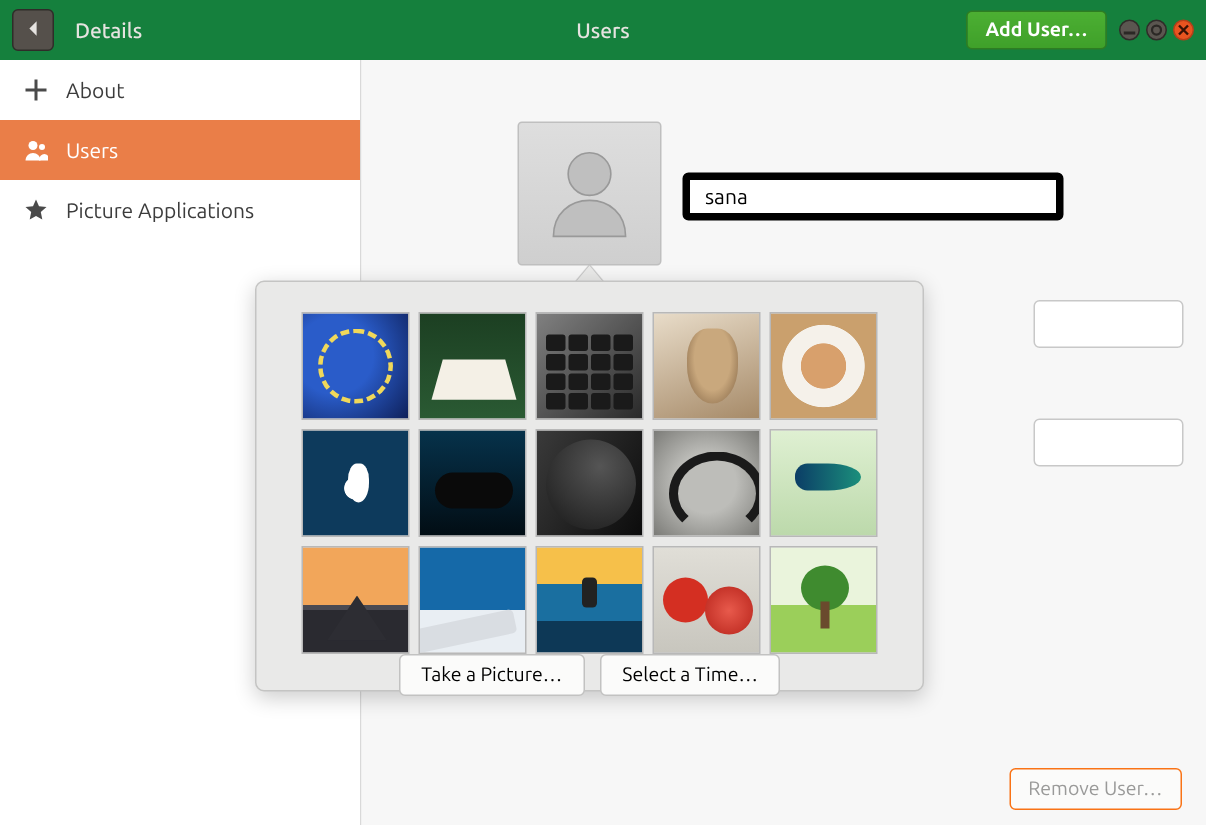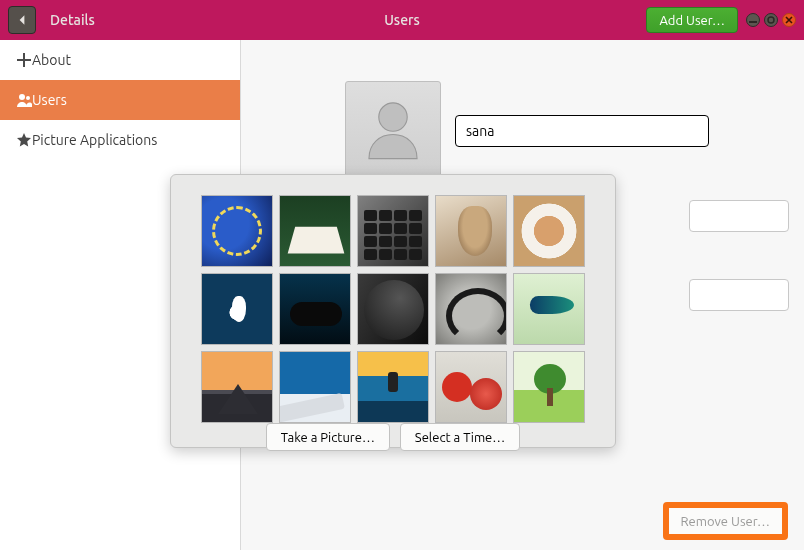--- a/index.html
+++ b/index.html
@@ -1,49 +1,49 @@
 <!DOCTYPE html>
 <html><head>
 <meta charset="utf-8">
 <style>
   * { box-sizing: border-box; margin: 0; padding: 0; font-family: Ubuntu, "Segoe UI", sans-serif; }
   body { width: 804px; height: 550px; overflow: hidden; background: #f7f7f7; color: #3c3c3c; position: relative; }
 
   
   .titlebar {
-    height: 40px; background: #be185d; color: #e6e3e0;
+    height: 40px; background: #15803d; color: #e6e3e0;
     display: flex; align-items: center; padding: 0 8px; position: relative;
   }
   .back-btn {
     width: 28px; height: 28px; border-radius: 4px; background: #55504b;
     border: 1px solid #2f2c29; display: flex; align-items: center; justify-content: center;
     cursor: pointer;
   }
   .back-btn svg { width: 12px; height: 12px; fill: #e6e3e0; }
   .title-left { margin-left: 14px; font-weight: 500; font-size: 14px; }
   .title-center {
     position: absolute; left: 50%; transform: translateX(-50%);
     font-weight: 500; font-size: 14px;
   }
   .add-user-btn {
     margin-left: auto; margin-right: 8px;
     background: linear-gradient(#4caf32, #3fa02a); color: #fff;
     border: 1px solid #2e7d22; border-radius: 4px;
-    padding: 5px 12px; font-size: 13px; font-weight: 400; cursor: pointer;
+    padding: 5px 12px; font-size: 13px; font-weight: 700; cursor: pointer;
   }
   .window-controls { display: flex; gap: 4px; }
   .wctl { width: 14px; height: 14px; border-radius: 50%; border: 1px solid #2f2c29; background: #5b5650; display:flex; align-items:center; justify-content:center; }
   .wctl.close { background: #e95420; border-color: #b4401a; }
   .wctl svg { width:8px; height:8px; fill:#2b2825; }
 
   
   .body { display: flex; height: calc(550px - 40px); }
   .sidebar { width: 241px; background: #fff; border-right: 1px solid #d9d9d9; }
   .sidebar-item {
-    display: flex; align-items: center; gap: 0;
+    display: flex; align-items: center; gap: 12px;
     padding: 12px 16px; font-size: 14px; cursor: pointer;
   }
   .sidebar-item.active { background: #ea7e48; color: #fff; }
   .sidebar-item .sicon { width: 16px; height: 16px; display:flex; align-items:center; justify-content:center; }
   .sidebar-item .sicon svg { width:16px; height:16px; fill:#4a4a4a; }
   .sidebar-item.active .sicon svg { fill:#fff; }
 
   .main { flex: 1; position: relative; background: #f7f7f7; }
 
   
@@ -57,33 +57,33 @@
   .pointer {
     position: absolute; left: 142px; top: 137px;
     width: 0; height: 0; border-left: 10px solid transparent; border-right: 10px solid transparent;
     border-bottom: 12px solid #e9e9e8;
     filter: drop-shadow(0 -1px 0 #c0c0c0);
   }
 
   .username-input {
     position: absolute; left: 214px; top: 75px;
     width: 254px; height: 32px;
-    border: 1px solid #000000; border-radius: 4px; background: #fff;
+    border: 5px solid #000000; border-radius: 4px; background: #fff;
     padding: 0 10px; font-size: 14px; outline: none;
   }
   .stub-input {
     position: absolute; right: 15px; height: 32px; width: 100px;
     border: 1px solid #c8c8c8; border-radius: 4px; background: #fff;
   }
   .stub1 { top: 160px; }
   .stub2 { top: 239px; }
 
   
   .popover {
-    position: absolute; left: -71px; top: 134px;
+    position: absolute; left: -71px; top: 147px;
     width: 446px; height: 274px;
     background: #e9e9e8; border: 1px solid #c4c4c3; border-radius: 6px;
     box-shadow: 0 4px 14px rgba(0,0,0,0.2);
     padding: 20px 30px 18px 30px;
     display: flex; flex-direction: column;
   }
   .thumb-grid {
     display: grid; grid-template-columns: repeat(5, 72px); grid-template-rows: repeat(3, 72px);
     gap: 6px; justify-content: center;
   }
@@ -91,21 +91,21 @@
   .popover-buttons {
     margin-top: auto; display: flex; gap: 10px; justify-content: center;
   }
   .pbtn {
     background: #fbfbfa; border: 1px solid #c2c2c1; border-radius: 4px;
     padding: 6px 14px; font-size: 13px; cursor: pointer;
   }
 
   .remove-user-btn {
     position: absolute; right: 16px; bottom: 10px;
-    background: #fbfbfa; border: 6px solid #f97316; border-radius: 4px;
+    background: #fbfbfa; border: 1px solid #f97316; border-radius: 4px;
     padding: 6px 12px; font-size: 13px; color: #9a9a99; cursor: default;
   }
 
   
   .t-bike { background: radial-gradient(circle at 30% 40%, #2a5cc9 0 40%, #0e205a 100%); position:relative; }
   .t-bike::before { content:""; position:absolute; inset:10px; border:3px dashed #f0d85a; border-radius:50%; }
   .t-book { background: linear-gradient(#1c3f22, #2a5a33); position:relative; }
   .t-book::after { content:""; position:absolute; left:12px; top:26px; width:48px; height:32px; background:#f4f0e6; transform: perspective(60px) rotateX(35deg); }
   .t-calc { background: linear-gradient(135deg,#808080,#2a2a2a); display:grid; grid-template-columns:repeat(4,1fr); grid-template-rows:repeat(4,1fr); gap:2px; padding:14px 6px 6px 6px; }
   .t-calc span { background:#1a1a1a; border-radius:2px; }

